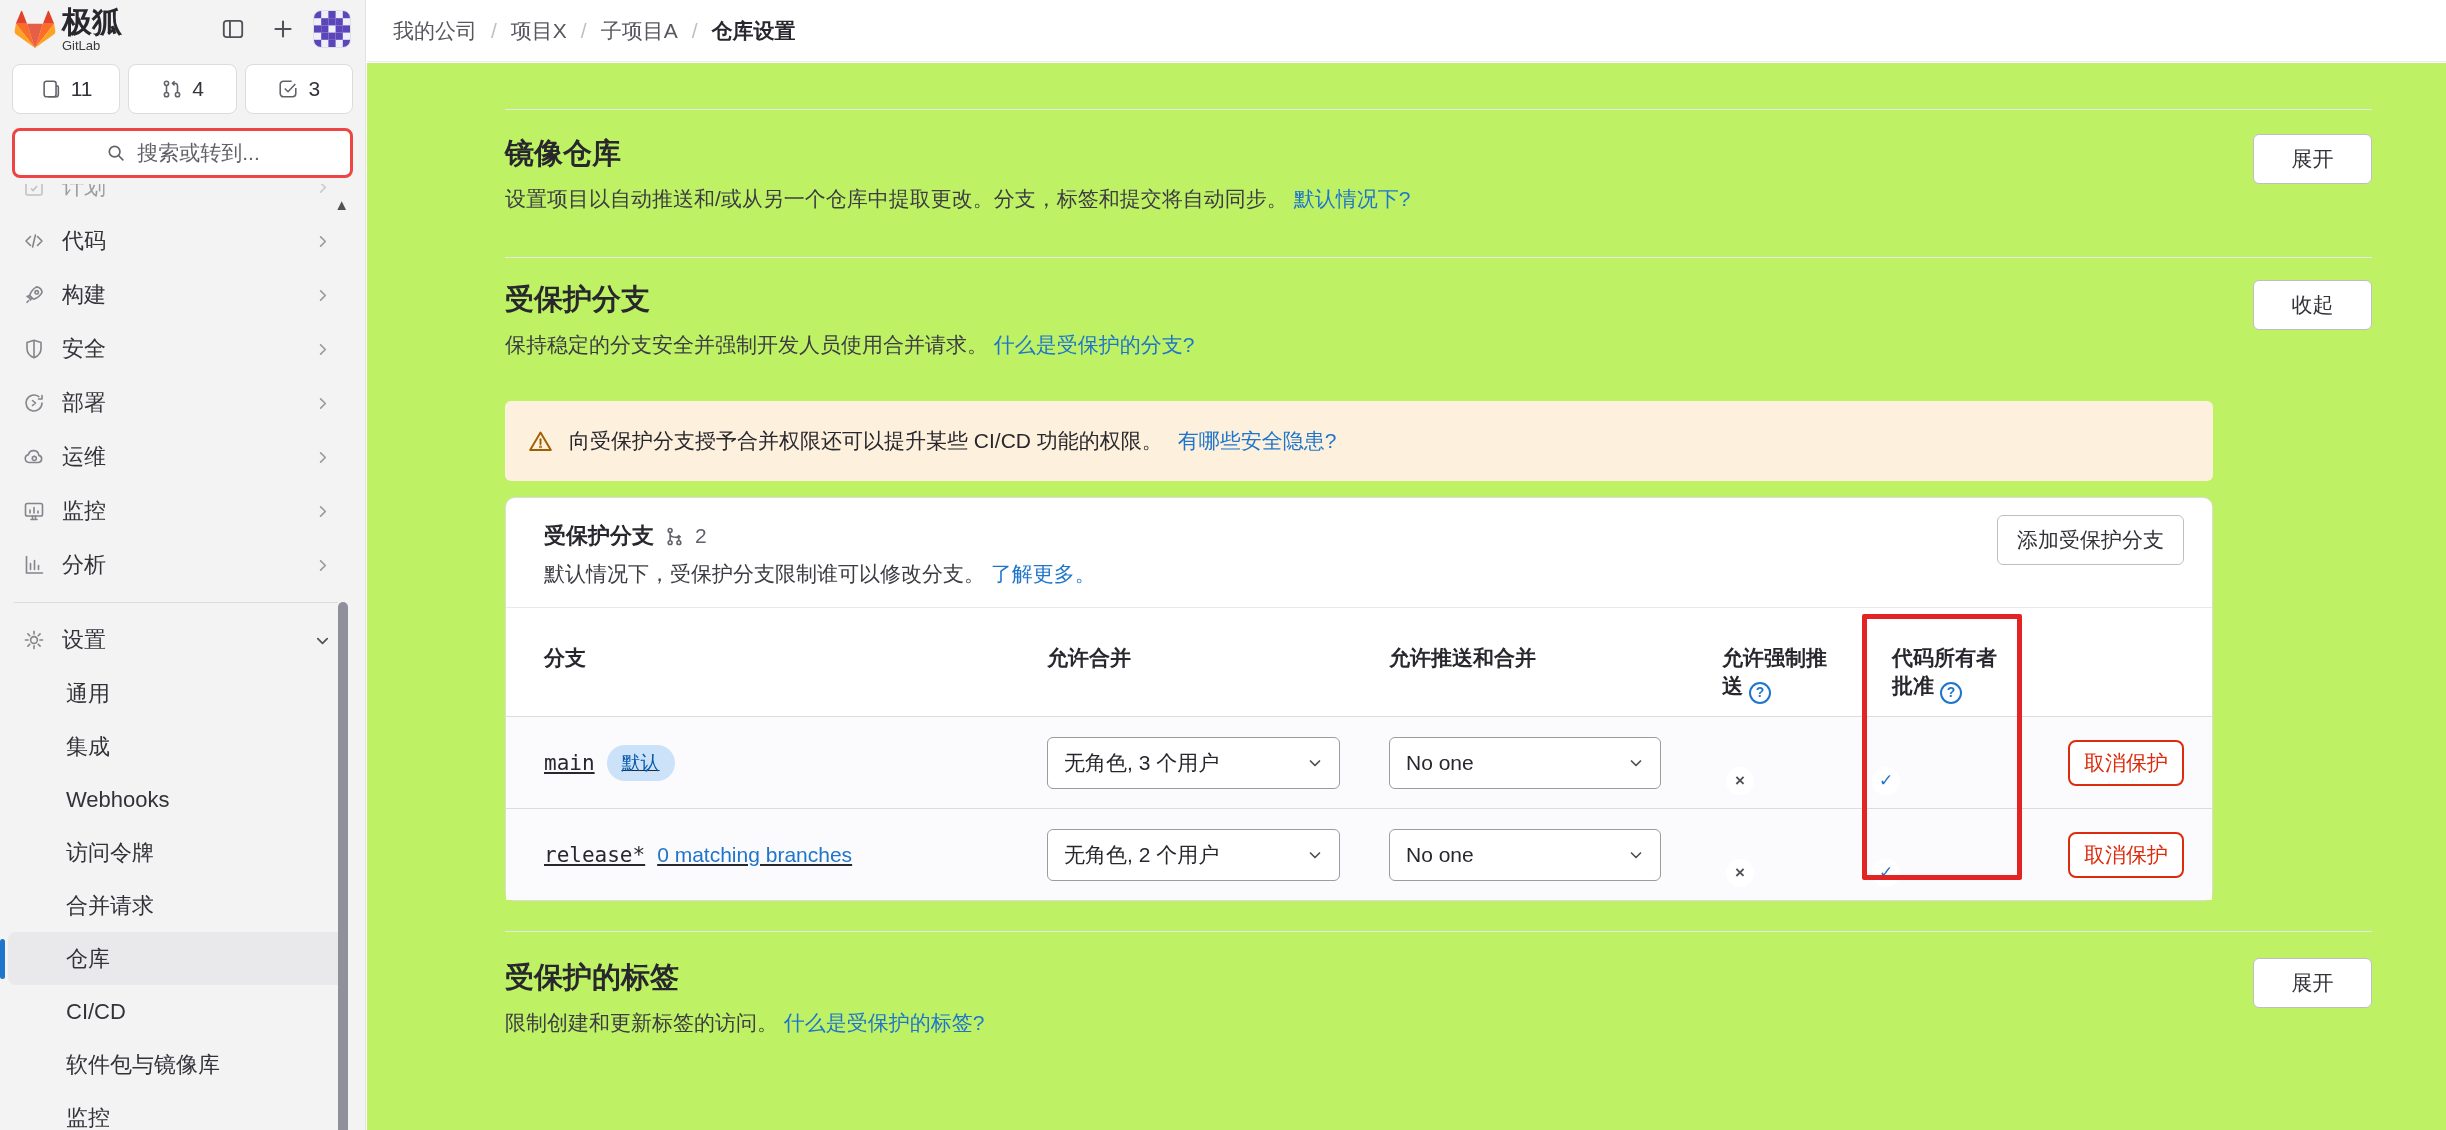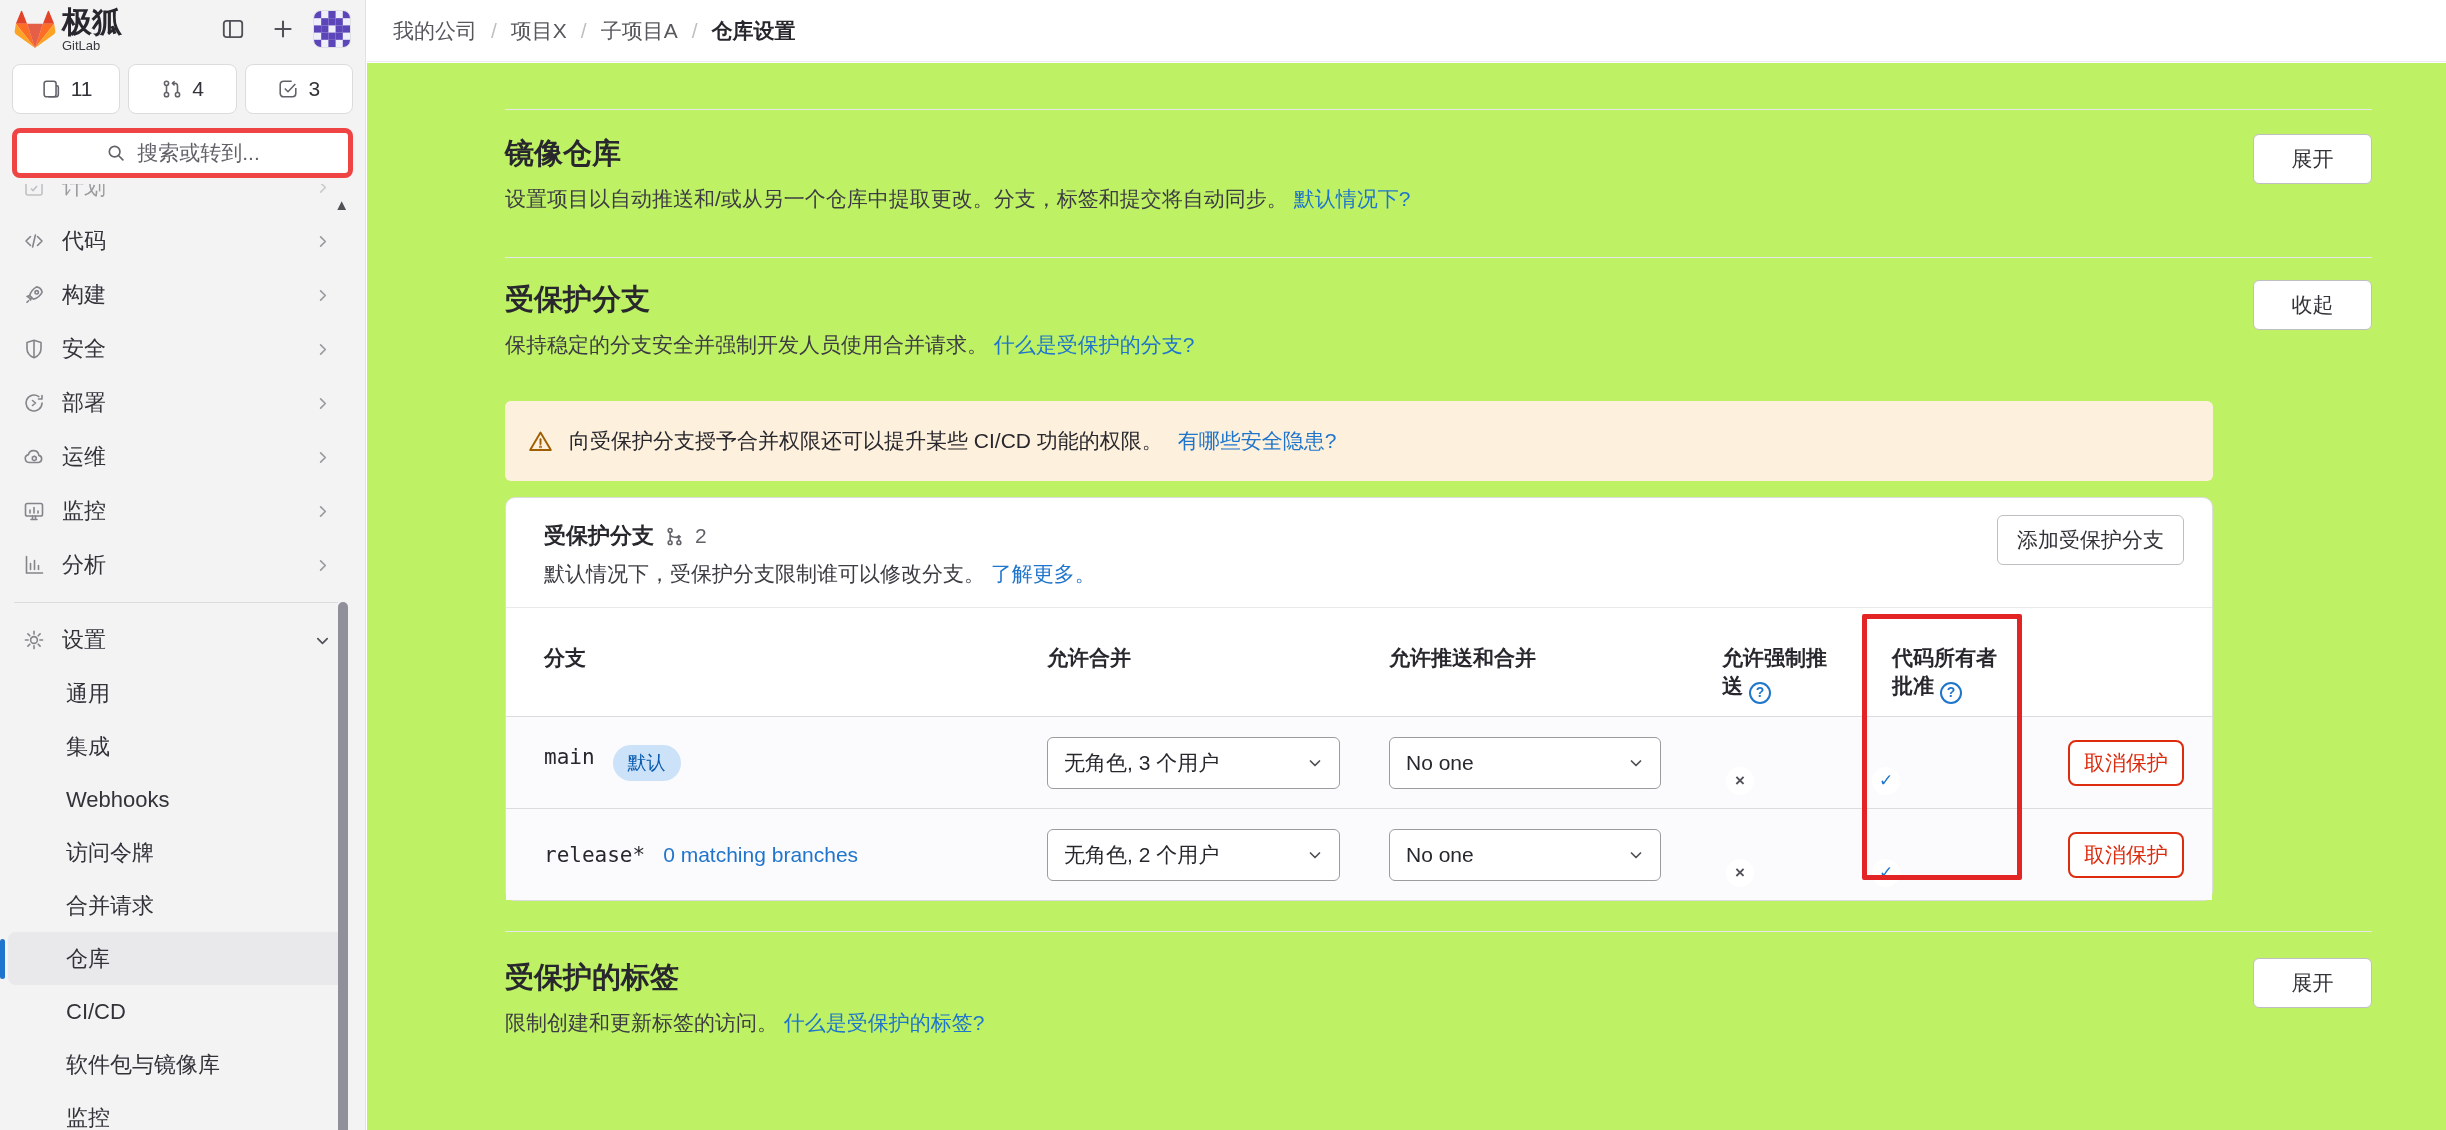--- a/index.html
+++ b/index.html
@@ -14,21 +14,21 @@
   .side-head { display:flex; align-items:center; height:58px; padding:0 14px; gap:10px; }
   .logo-wrap { display:flex; align-items:center; gap:6px; }
   .logo-text { line-height:1; }
   .logo-text .zh { font-size:30px; font-weight:bold; color:#28272d; }
   .logo-text .en { font-size:13px; color:#3a3a40; margin-top:2px; }
   .head-spacer { flex:1; }
   .icon-btn { width:40px; height:40px; display:flex; align-items:center; justify-content:center; border-radius:8px; cursor:pointer; }
   .avatar { width:38px; height:38px; border-radius:8px; overflow:hidden; background:#fff; border:1px solid #e0e0e3; }
   .counters { display:flex; gap:8px; padding:6px 12px 0; }
   .counter { flex:1; height:50px; background:#fff; border:1px solid #dcdcde; border-radius:8px; display:flex; align-items:center; justify-content:center; gap:9px; color:#333238; cursor:pointer; }
-  .searchbox { margin:14px 12px 0; height:50px; background:#fff; border:5px solid #ef4444; border-radius:8px; display:flex; align-items:center; justify-content:center; gap:10px; color:#626168; cursor:text; }
+  .searchbox { margin:14px 12px 0; height:50px; background:#fff; border:3px solid #ef4444; border-radius:8px; display:flex; align-items:center; justify-content:center; gap:10px; color:#626168; cursor:text; }
   .nav { position:absolute; top:184px; left:0; width:352px; bottom:0; overflow:hidden; padding:0 8px; }
   .nav-item { height:54px; display:flex; align-items:center; gap:16px; padding:0 14px; border-radius:8px; font-size:22px; color:#333238; cursor:pointer; position:relative; }
   .nav-item .nicon { width:24px; height:24px; color:#85848a; flex:none; }
   .nav-item .chev { margin-left:auto; }
   .nav-item.faded { opacity:.45; margin-top:-24px;gap:16px; }
   .nav-sep { border-top:1px solid #dcdcde; margin:10px 6px; }
   .nav-item.sub { padding-left:58px; height:53px; }
   .nav-item.active { background:#e9e9ec; }
   .active-bar { position:absolute; left:-8px; top:7px; width:5px; height:40px; background:#1f75cb; border-radius:3px; }
   .sb-up { position:absolute; right:3px; top:12px; color:#535158; font-size:15px; }
@@ -58,21 +58,21 @@
   .card-title { font-size:22px; font-weight:bold; }
   .card-count { color:#626168; }
   .card-desc { margin-top:9px; color:#3d3c43; }
   .add-btn { position:absolute; top:17px; right:28px; height:50px; padding:0 19px; }
 
   .grid { display:grid; grid-template-columns:503px 342px 333px 170px 172px 1fr; padding:0 28px 0 38px; align-items:center; }
   .thead { height:108px; align-items:start; padding-top:36px; font-weight:bold; color:#28272d; }
   .th-wrap { max-width:120px; line-height:1.35; }
   .row { height:92px; border-top:1px solid #dcdcde; background:#fbfafd; }
   .row:last-child { border-radius:0 0 10px 10px; }
-  .branch-cell { display:flex; align-items:flex-start; gap:18px; font-size:21px; }
+  .branch-cell { display:flex; align-items:center; gap:12px; font-size:21px;text-decoration:underline; }
   .badge { background:#cbe2f9; color:#0b5cad; border-radius:999px; padding:5px 15px; font-size:19px; }
   .dropdown { background:#fff; border:1px solid #9b9ba0; border-radius:6px; height:52px; display:flex; align-items:center; padding:0 16px; cursor:pointer; }
   .dropdown.w1 { width:293px; }
   .dropdown.w2 { width:272px; }
   .dropdown .dchev { margin-left:auto; }
   .toggle { width:64px; height:36px; border-radius:18px; position:relative; cursor:pointer; }
   .toggle .knob { position:absolute; top:4px; width:28px; height:28px; border-radius:50%; background:#fff; display:flex; align-items:center; justify-content:center; font-size:17px; font-weight:bold; }
   .toggle.off { background:#737278; }
   .toggle.off .knob { left:4px; color:#535158; }
   .toggle.on { background:#1f75cb; }

